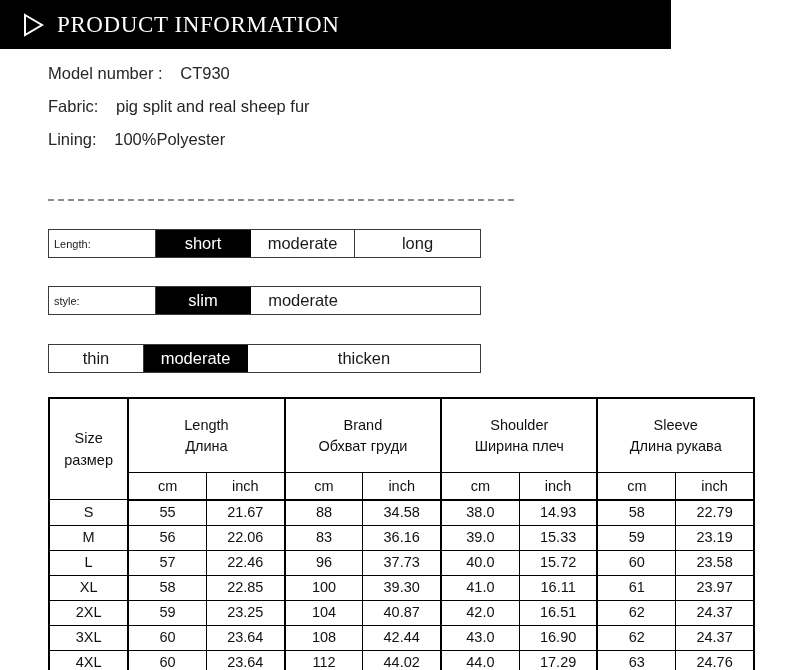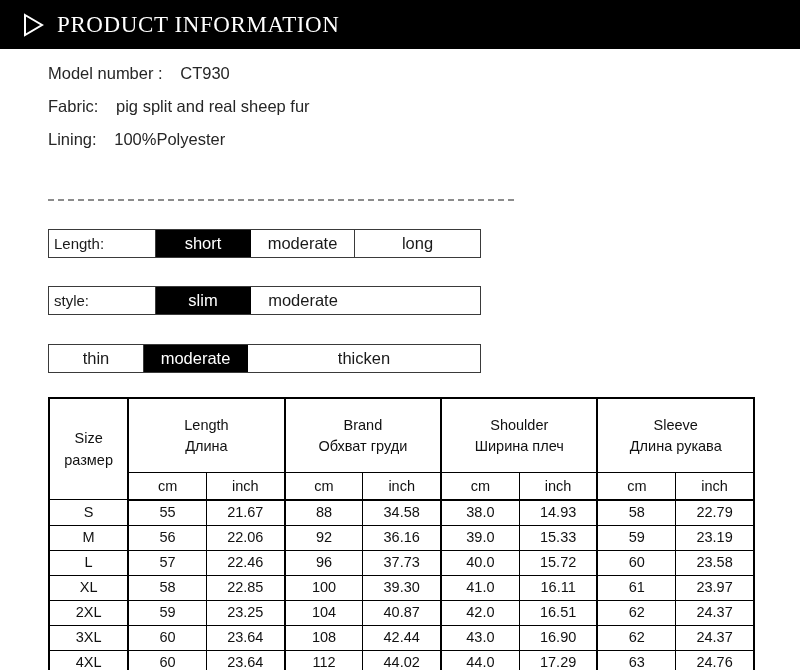--- a/index.html
+++ b/index.html
@@ -14,21 +14,21 @@
     font-family: "Liberation Sans", sans-serif;
     color: #1a1a1a;
     position: relative;
   }
 
   
   .header-bar {
     position: absolute;
     left: 0;
     top: 0;
-    width: 800px;
+    width: 671px;
     height: 49px;
     background: #000000;
     display: flex;
     align-items: center;
   }
   .play-triangle {
     margin-left: 22px;
     width: 22px;
     height: 24px;
     flex: none;
@@ -92,21 +92,21 @@
   #sel-thick  { top: 344px; }
 
   .sel-label {
     width: 107px;
     flex: none;
     box-sizing: border-box;
     border-right: 1px solid #3a3a3a;
     display: flex;
     align-items: center;
     padding-left: 5px;
-    font-size: 15px;
+    font-size: 11px;
     color: #1a1a1a;
     white-space: nowrap;
   }
   .sel-opt {
     box-sizing: border-box;
     border-right: 1px solid #3a3a3a;
     display: flex;
     align-items: center;
     justify-content: center;
     font-size: 16.5px;
@@ -281,21 +281,21 @@
       <td class="gend">34.58</td>
       <td class="gstart">38.0</td>
       <td class="gend">14.93</td>
       <td class="gstart">58</td>
       <td class="gend">22.79</td>
     </tr>
     <tr>
       <td class="sizeval">M</td>
       <td class="gstart">56</td>
       <td class="gend">22.06</td>
-      <td class="gstart">92</td>
+      <td class="gstart">83</td>
       <td class="gend">36.16</td>
       <td class="gstart">39.0</td>
       <td class="gend">15.33</td>
       <td class="gstart">59</td>
       <td class="gend">23.19</td>
     </tr>
     <tr>
       <td class="sizeval">L</td>
       <td class="gstart">57</td>
       <td class="gend">22.46</td>

